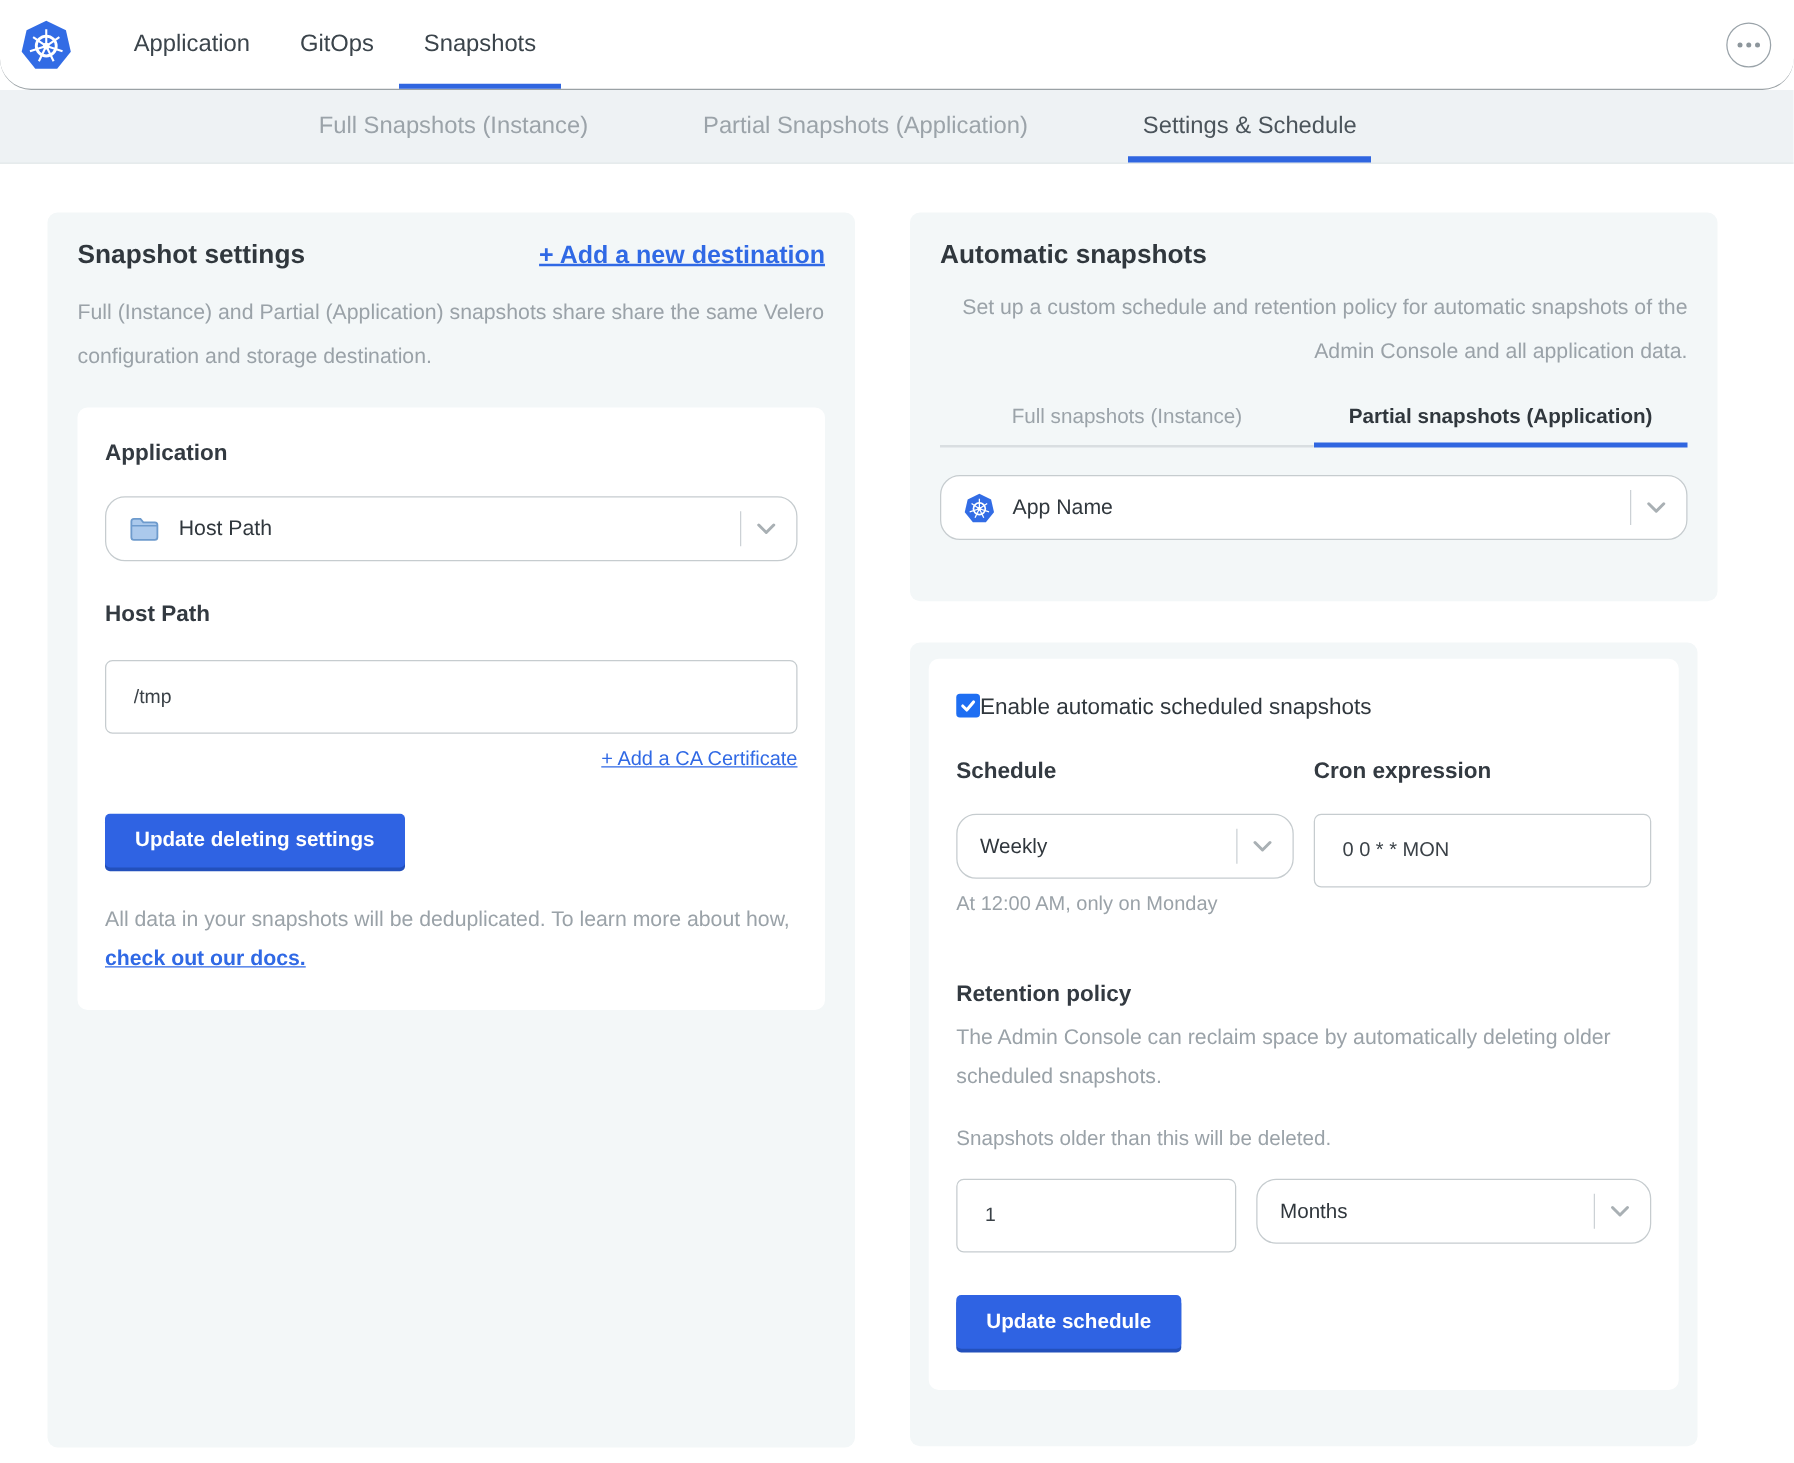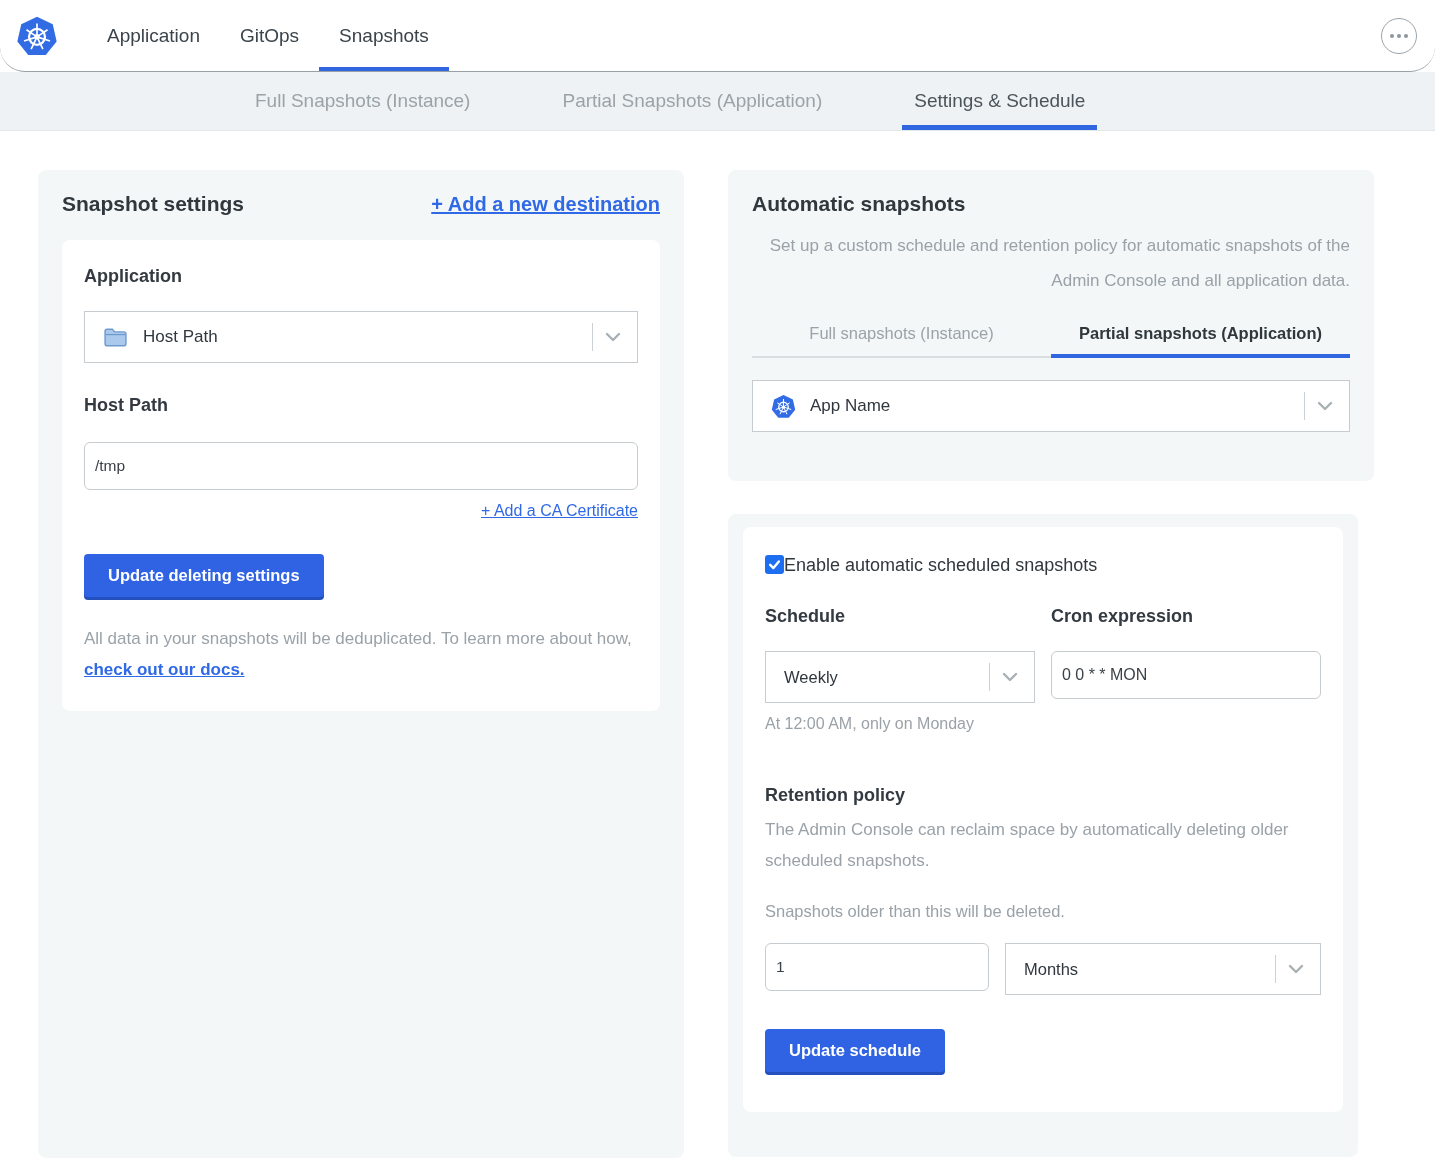--- a/index.html
+++ b/index.html
@@ -40,27 +40,27 @@
   .main{display:flex;padding:39px 0 0 38px;}
   .col-left{width:646px;}
   .col-right{width:646px;margin-left:44px;}
   .card{background:var(--card-bg);border-radius:8px;}
   .card-pad{padding:22px 24px;}
   
   .card-title{font-size:21px;font-weight:700;color:var(--txt-dark);}
   .para{font-size:17px;line-height:35px;color:var(--txt-gray);}
   .fieldlabel{font-size:18px;font-weight:700;color:var(--txt-label);}
   a.link{color:var(--link);text-decoration:underline;cursor:pointer;}
-  .dd{background:#fff;border:1px solid var(--border);border-radius:0;height:52px;
+  .dd{background:#fff;border:1px solid var(--border);border-radius:16px;height:52px;
     display:flex;align-items:center;padding:0 12px 0 18px;cursor:pointer;}
   .dd-label{font-size:17px;color:var(--txt-dark);}
   .dd-right{margin-left:auto;display:flex;align-items:center;gap:8px;}
   .dd-divider{width:1px;height:28px;background:#ccd1d5;}
-  .text-input{width:100%;height:48px;border:1px solid var(--border);border-radius:6px;
-    padding:0 10px;font-size:15.5px;color:#3a4147;background:#fff;
+  .text-input{width:100%;height:59px;border:1px solid var(--border);border-radius:6px;
+    padding:0 22px;font-size:15.5px;color:#3a4147;background:#fff;
     font-family:"Liberation Sans","DejaVu Sans",sans-serif;}
   .btn-primary{display:inline-block;background:var(--btn-blue);color:#fff;font-weight:700;
     font-size:16.5px;border:none;border-radius:4px;padding:12px 24px;cursor:pointer;
     box-shadow:0 3px 0 0 var(--btn-shadow);font-family:"Liberation Sans","DejaVu Sans",sans-serif;}
   .inner-card{background:#fff;border-radius:8px;}
   
   .card-head{display:flex;align-items:baseline;justify-content:space-between;}
   .add-dest{font-size:20px;font-weight:600;}
   .left-inner{margin-top:24px;padding:26px 22px 26px 22px;}
   .ca-link{font-size:16px;margin-left:10px;}
@@ -130,20 +130,21 @@
 </div>
 
 <div class="main">
 
   <div class="col-left">
     <section class="card card-pad" style="min-height:988px;">
       <div class="card-head">
         <h2 class="card-title">Snapshot settings</h2>
         <a class="link add-dest">+ Add a new destination</a>
       </div>
+      <p class="para mt16">Full (Instance) and Partial (Application) snapshots share share the same Velero configuration and storage destination.</p>
 
       <div class="inner-card left-inner">
         <div class="fieldlabel">Application</div>
 
         <div class="dd mt24">
           <svg width="25" height="21" viewBox="0 0 24 20" style="margin-right:15px;">
             <path d="M2 4 C2 2.9 2.9 2 4 2 H9 L11.2 4.6 H20 C21.1 4.6 22 5.5 22 6.6 V16 C22 17.1 21.1 18 20 18 H4 C2.9 18 2 17.1 2 16 Z" fill="#abc9ec" stroke="#6e9bcd" stroke-width="1.4"></path>
             <line x1="2.4" y1="7.2" x2="21.6" y2="7.2" stroke="#6e9bcd" stroke-width="1.2"></line>
           </svg>
           <span class="dd-label">Host Path</span>

